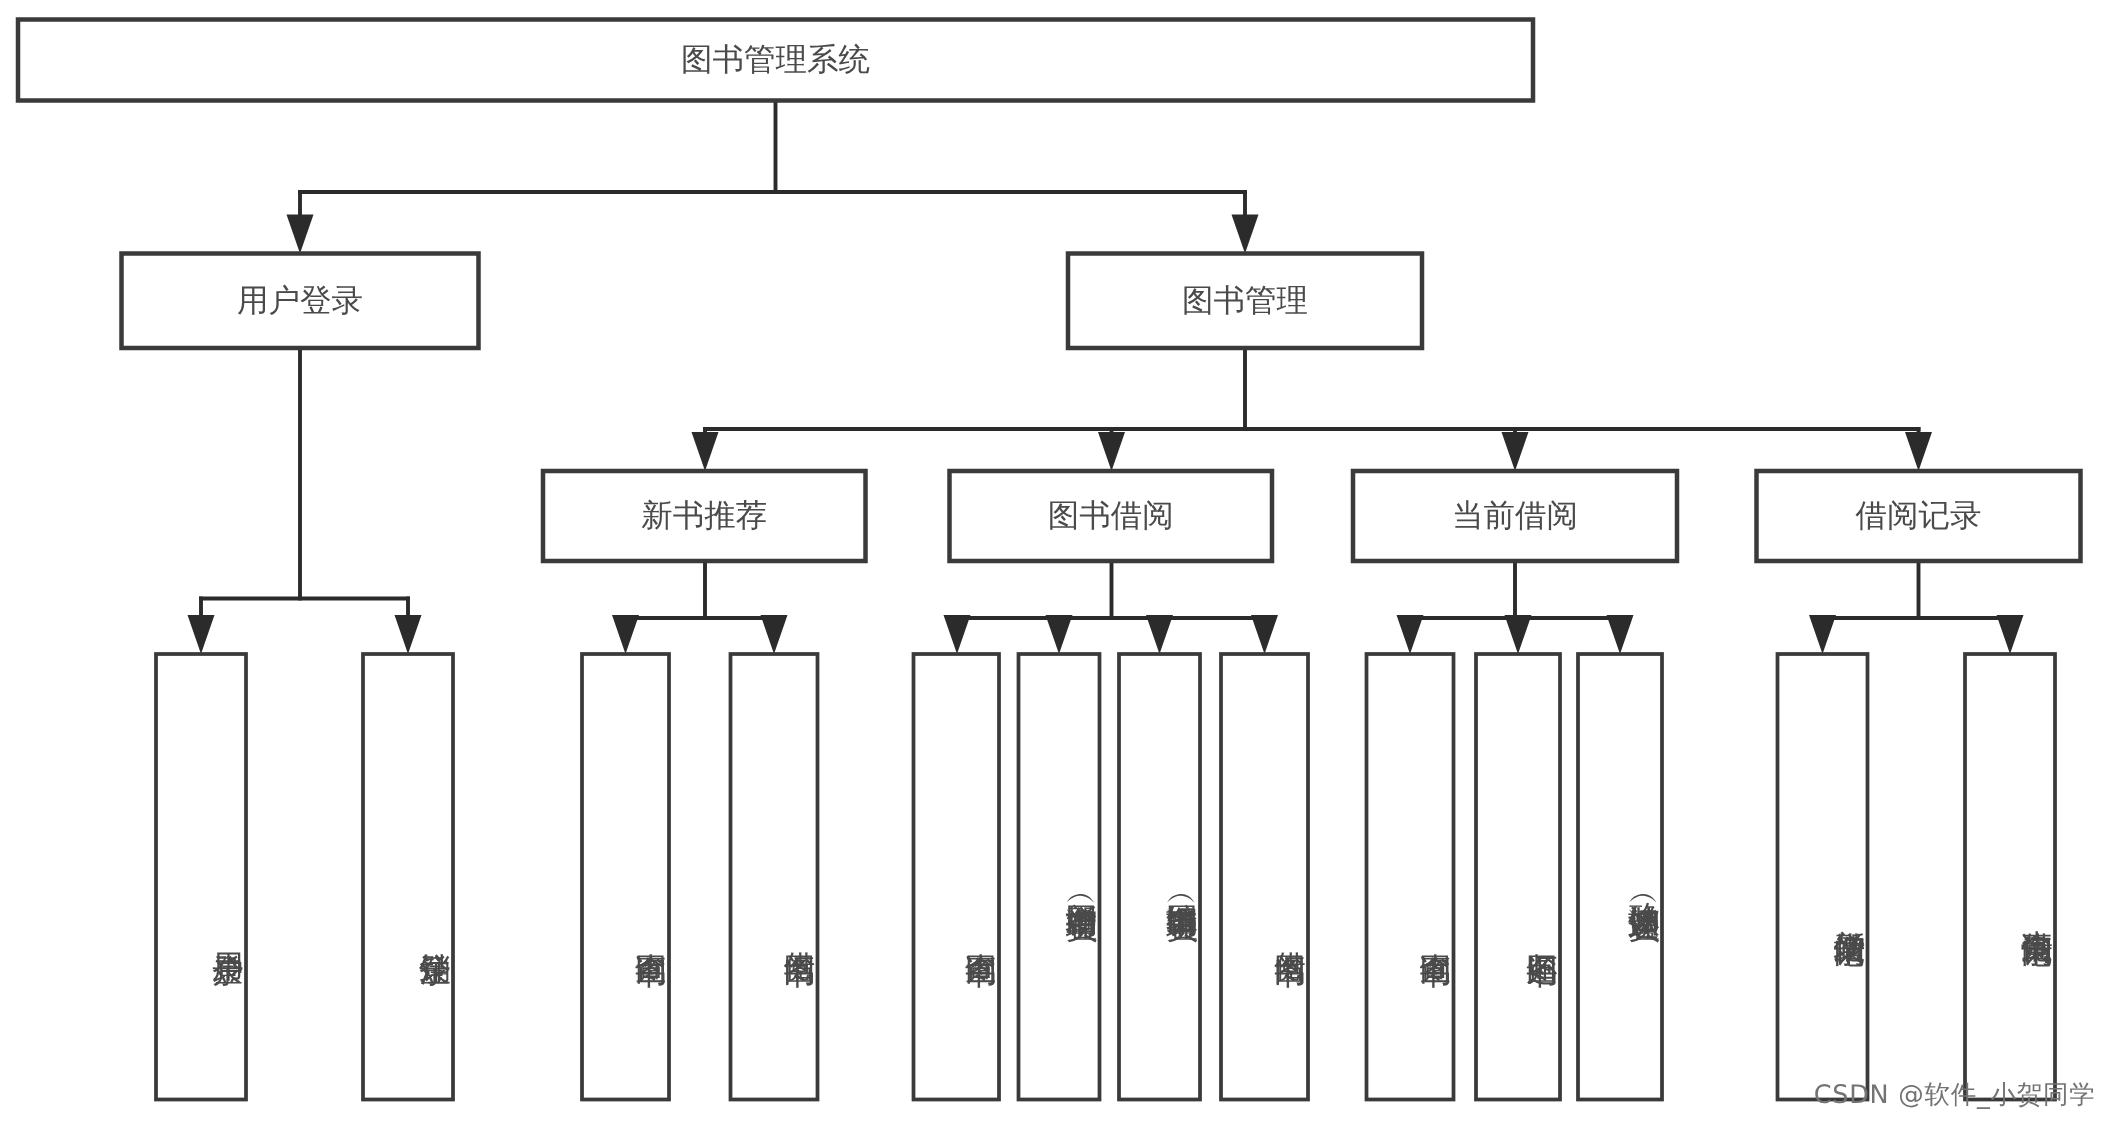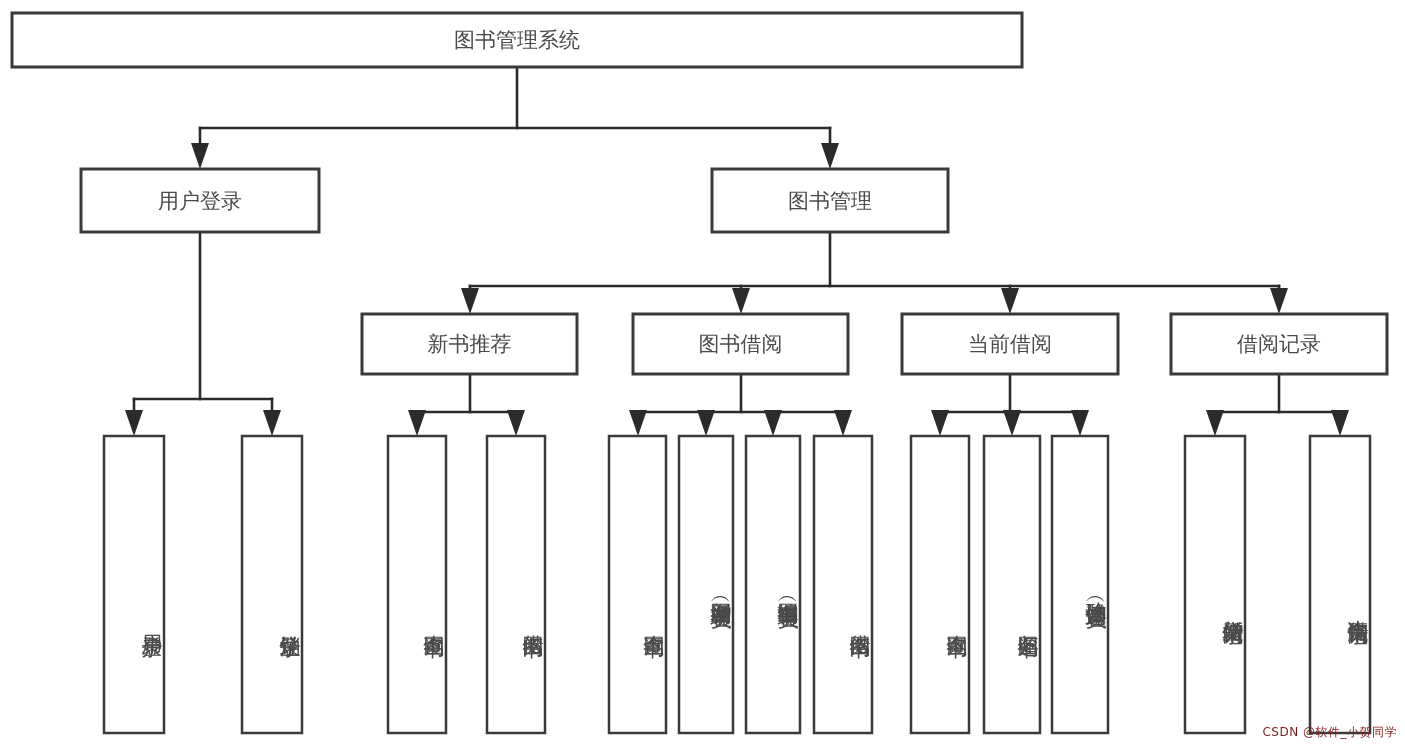--- a/index.html
+++ b/index.html
@@ -65,22 +65,22 @@
     line-height: 1.22;
     letter-spacing: 1px;
     font-family: "DejaVu Sans", "Liberation Sans", sans-serif;
     white-space: nowrap;
     pointer-events: none;
   }
   .watermark {
     position: absolute;
     right: 8px;
     bottom: 6px;
-    color: #7f1d1d;
-    font-size: 12px;
+    color: #737373;
+    font-size: 17px;
     font-family: "DejaVu Sans", "Liberation Sans", sans-serif;
     letter-spacing: 0.5px;
     user-select: none;
   }
 </style>
 </head>
 <body>
 
 <div id="diagram-root">
   <svg class="flow" id="flow-svg" viewBox="0 0 1405 747">

